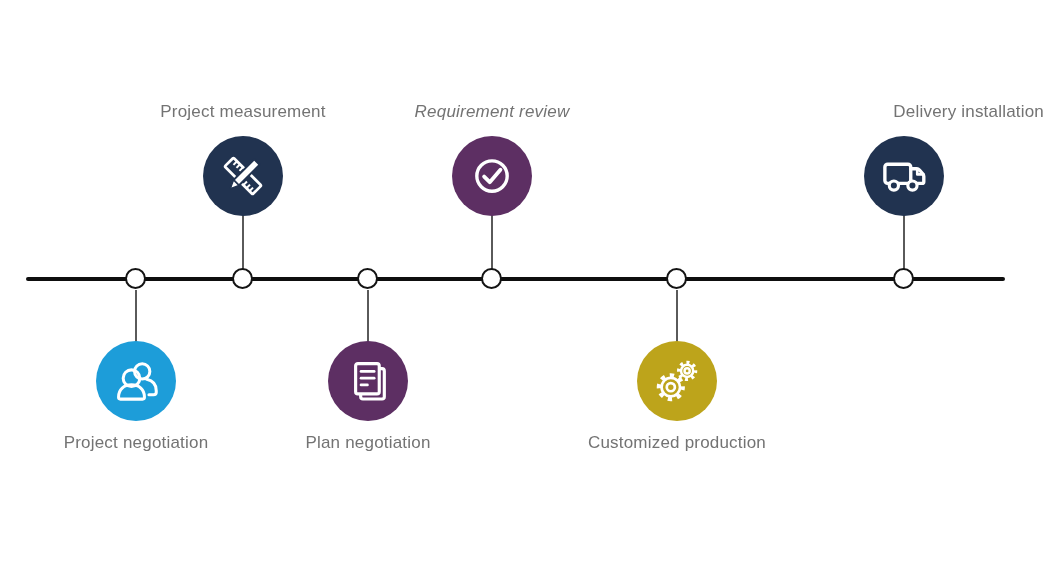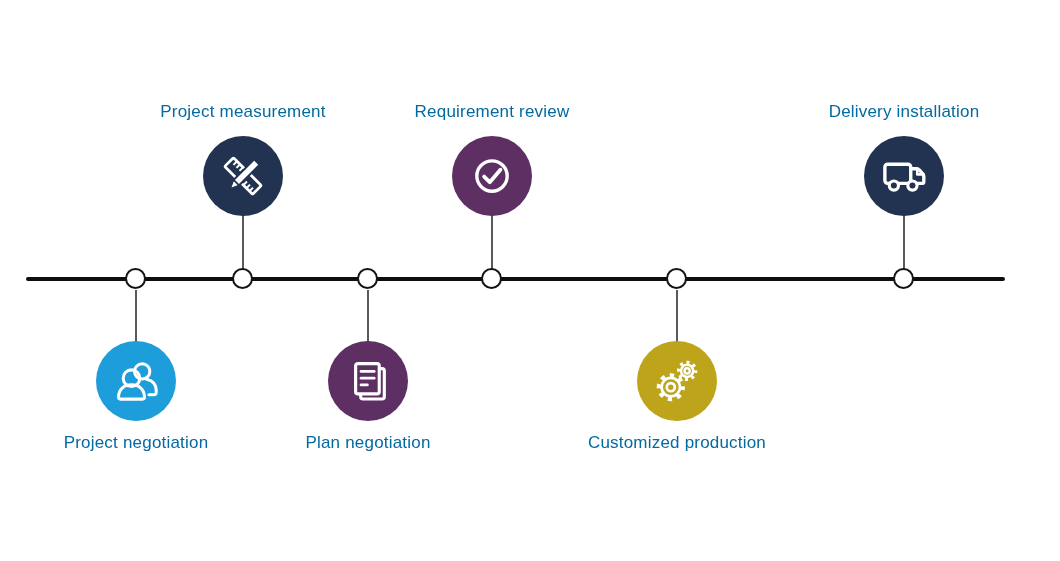--- a/index.html
+++ b/index.html
@@ -22,32 +22,32 @@
   .connector.below{top:290px;height:52px;}
   .bubble{
     position:absolute;width:80px;height:80px;border-radius:50%;
     display:flex;align-items:center;justify-content:center;z-index:2;
   }
   .bubble.above{top:136px;}
   .bubble.below{top:341px;}
   .bubble svg{width:54px;height:54px;display:block;}
   .label{
     position:absolute;width:280px;text-align:center;font-size:17px;
-    letter-spacing:.2px;color:#0369a1;z-index:2;
+    letter-spacing:.2px;color:#737373;z-index:2;
   }
   .label.above{top:102px;}
   .label.below{top:433px;}
 
   
   .s1 .node{left:125px;} .s1 .connector{left:135px;} .s1 .bubble{left:96px;background:#1d9dd9;} .s1 .label{left:-4px;}
   .s2 .node{left:232px;} .s2 .connector{left:242px;} .s2 .bubble{left:203px;background:#213350;} .s2 .label{left:103px;}
   .s3 .node{left:357px;} .s3 .connector{left:367px;} .s3 .bubble{left:328px;background:#5d2f63;} .s3 .label{left:228px;}
-  .s4 .node{left:481px;} .s4 .connector{left:491px;} .s4 .bubble{left:452px;background:#5d2f63;} .s4 .label{left:352px;}
+  .s4 .node{left:481px;} .s4 .connector{left:491px;} .s4 .bubble{left:452px;background:#5d2f63;} .s4 .label{left:352px;font-style:italic;}
   .s5 .node{left:666px;} .s5 .connector{left:676px;} .s5 .bubble{left:637px;background:#bda41b;} .s5 .label{left:537px;}
-  .s6 .node{left:893px;} .s6 .connector{left:903px;} .s6 .bubble{left:864px;background:#213350;} .s6 .label{left:764px;}
+  .s6 .node{left:893px;} .s6 .connector{left:903px;} .s6 .bubble{left:864px;background:#213350;} .s6 .label{left:764px;text-align:right;}
 </style>
 </head>
 <body>
 
 <div class="canvas">
 
   <div class="axis"></div>
 
   <div class="s1">
     <div class="node"></div>

